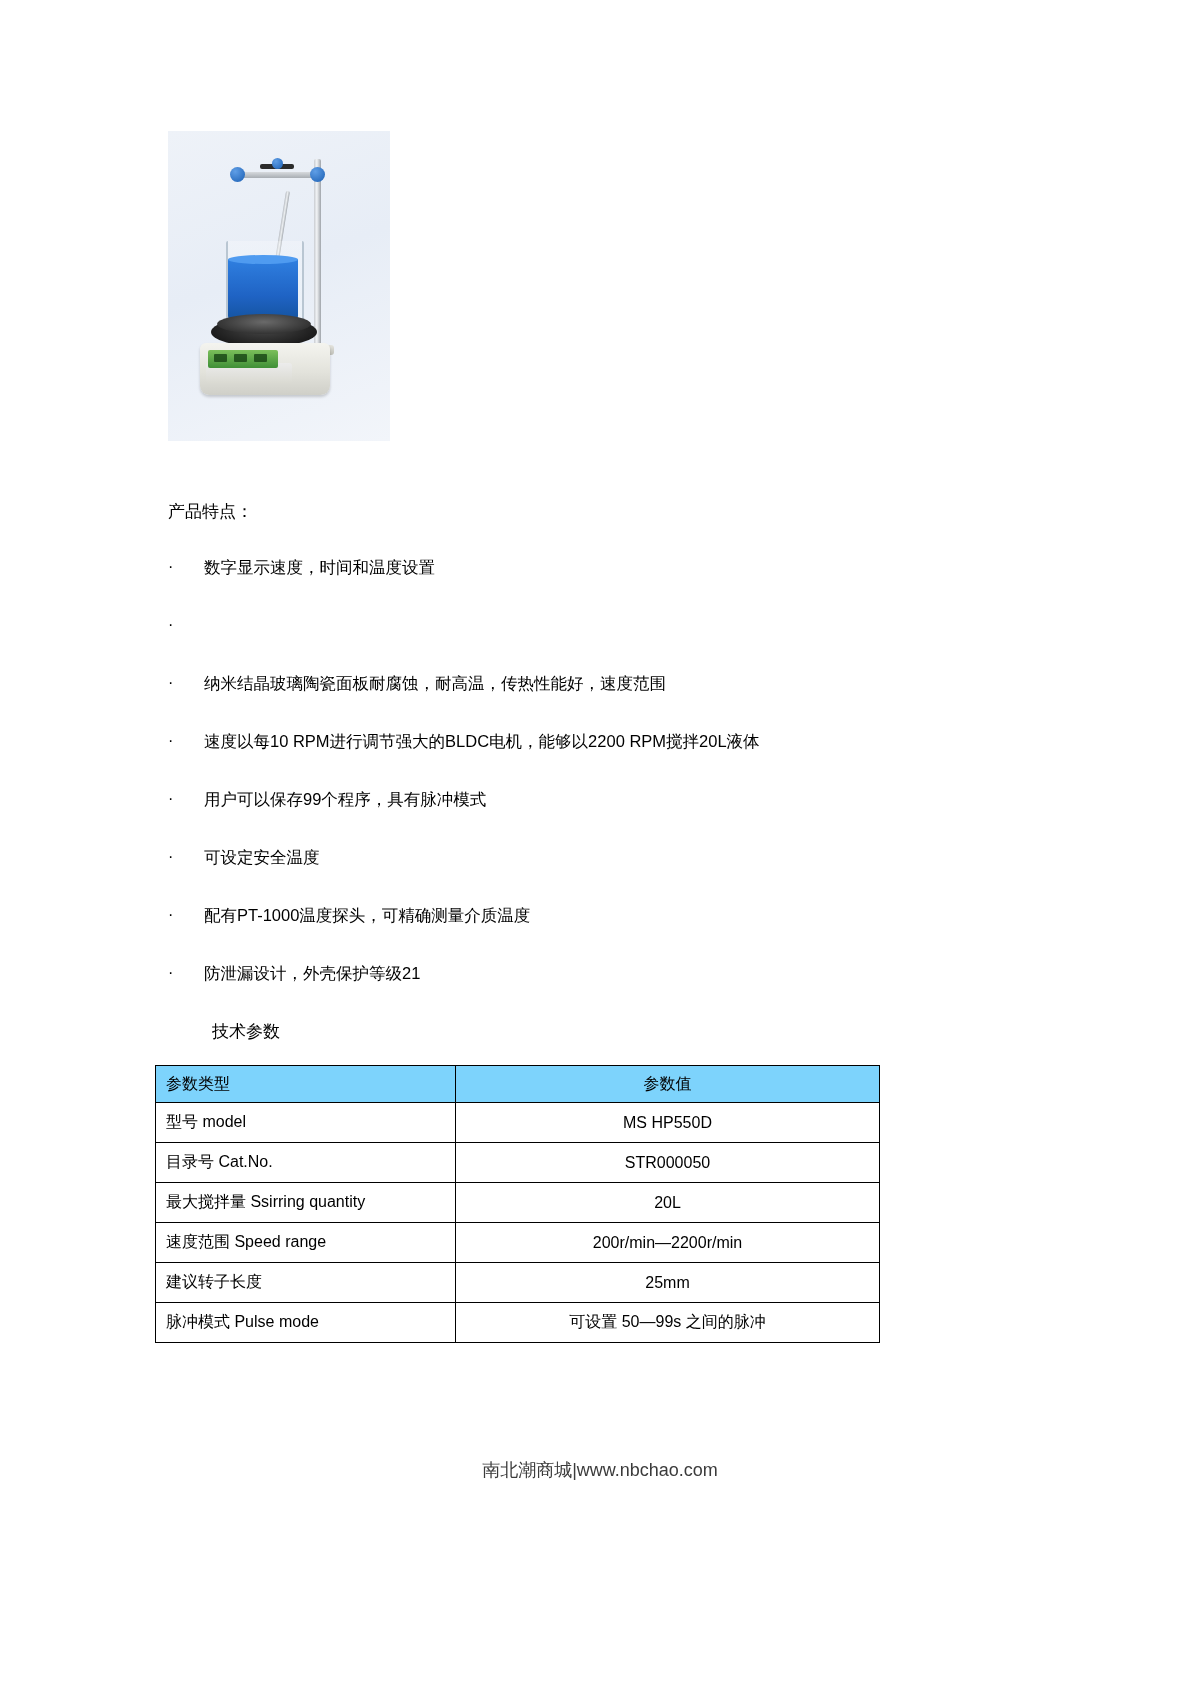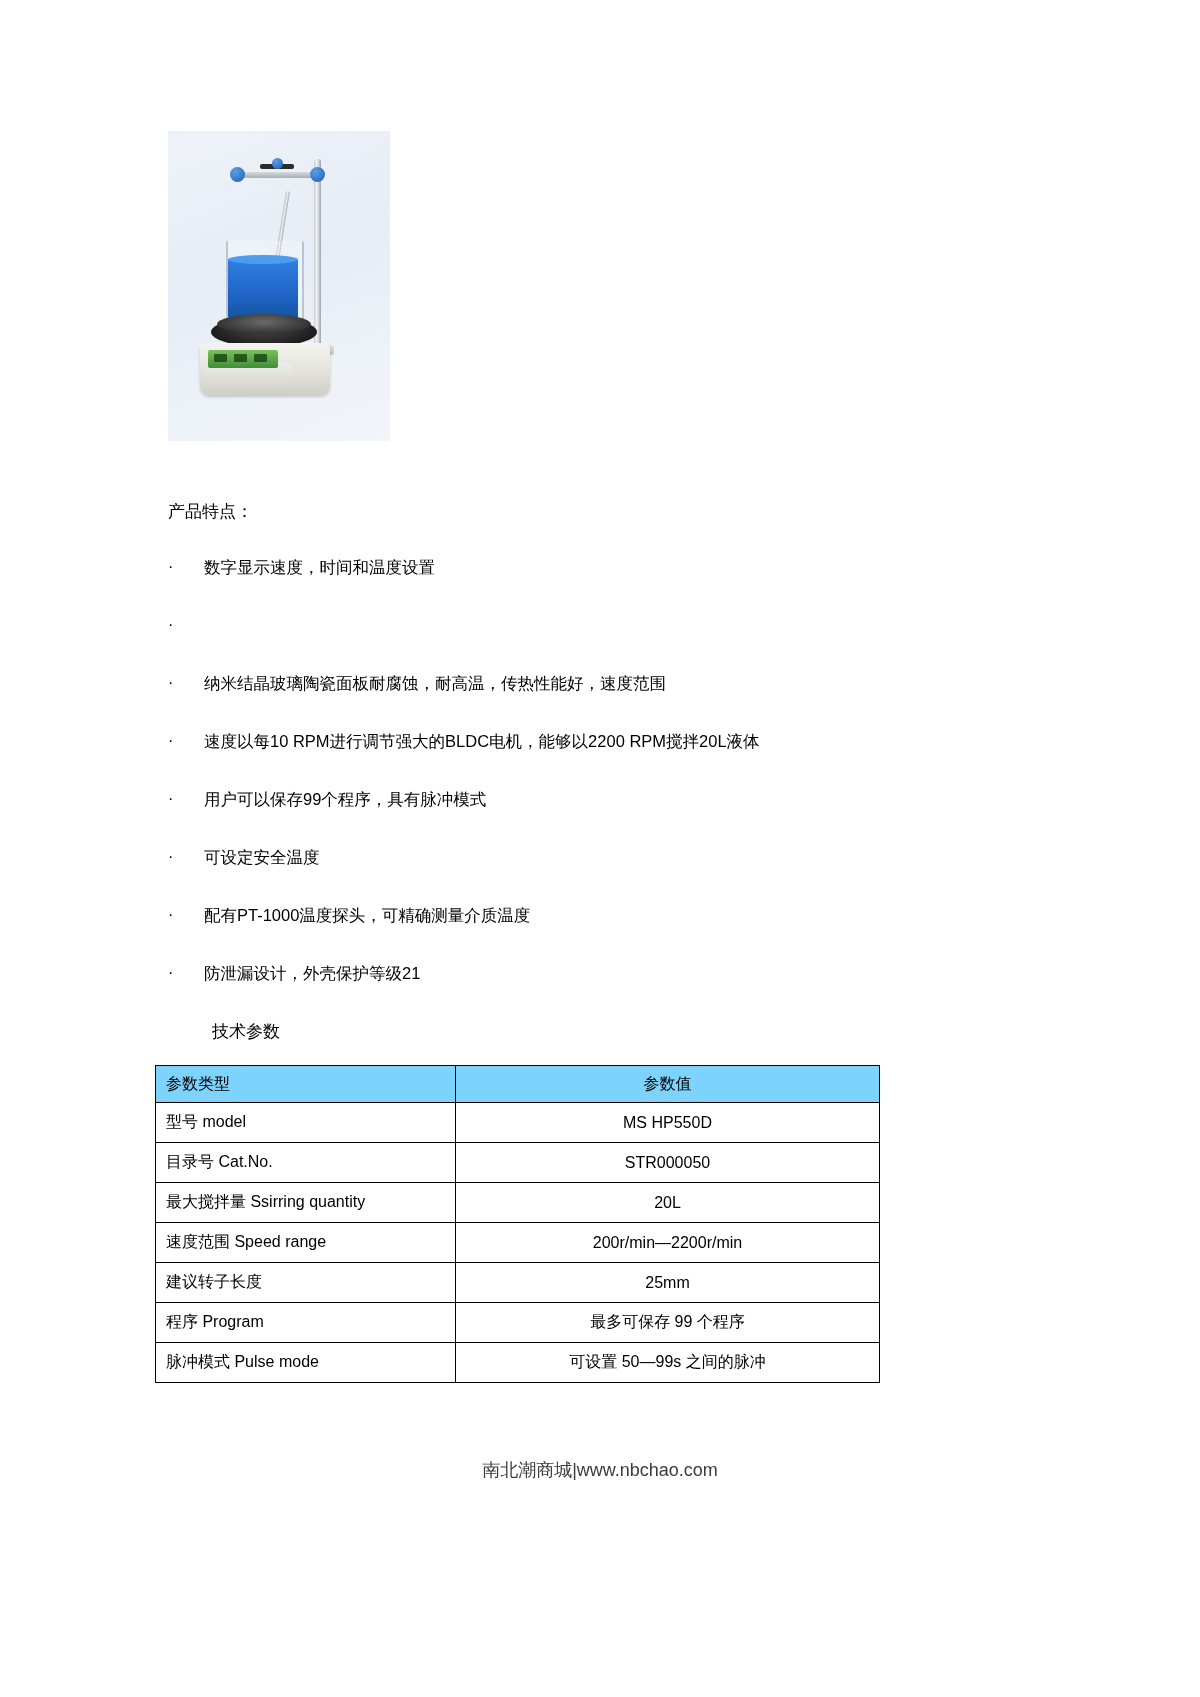--- a/index.html
+++ b/index.html
@@ -351,24 +351,20 @@
       </tr>
       <tr>
         <td class="col-name">速度范围  Speed range</td>
         <td class="col-val">200r/min—2200r/min</td>
       </tr>
       <tr>
         <td class="col-name">建议转子长度</td>
         <td class="col-val">25mm</td>
       </tr>
       <tr>
-        <td class="col-name">程序  Program</td>
-        <td class="col-val">最多可保存 99 个程序</td>
-      </tr>
-      <tr>
         <td class="col-name">脉冲模式  Pulse mode</td>
         <td class="col-val">可设置 50—99s 之间的脉冲</td>
       </tr>
     </tbody>
   </table>
 
   <div class="footer">南北潮商城|www.nbchao.com</div>
 
 </div>
 

